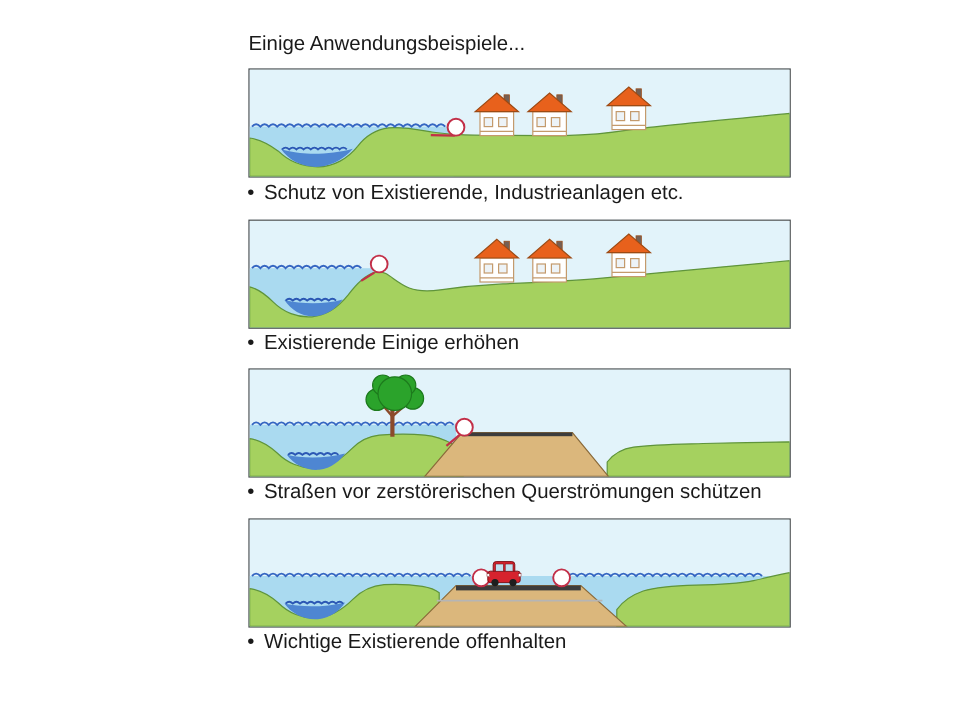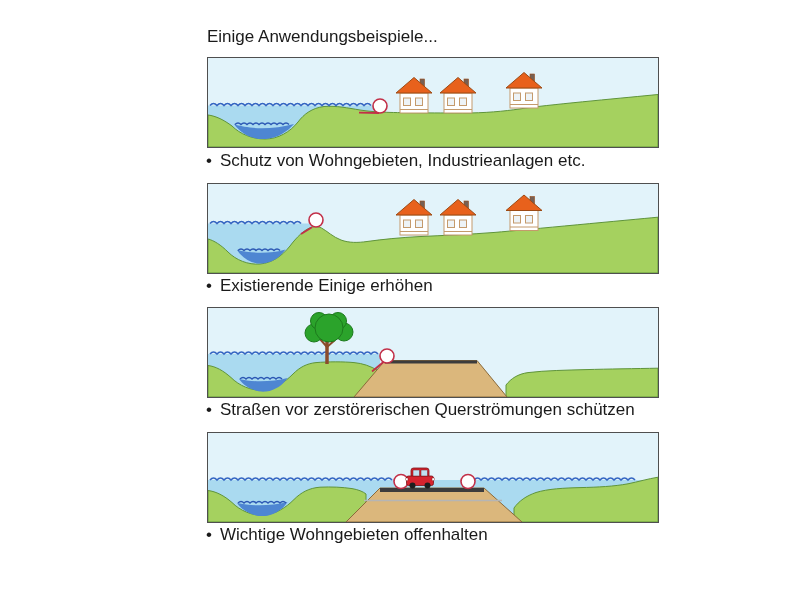--- a/index.html
+++ b/index.html
@@ -65,21 +65,21 @@
       <path class="wave" d="M2,47.5 q3.5,-4 7,0 q3.5,-4 7,0 q3.5,-4 7,0 q3.5,-4 7,0 q3.5,-4 7,0 q3.5,-4 7,0 q3.5,-4 7,0 q3.5,-4 7,0 q3.5,-4 7,0 q3.5,-4 7,0 q3.5,-4 7,0 q3.5,-4 7,0 q3.5,-4 7,0 q3.5,-4 7,0 q3.5,-4 7,0 q3.5,-4 7,0 q3.5,-4 7,0 q3.5,-4 7,0 q3.5,-4 7,0 q3.5,-4 7,0 q3.5,-4 7,0 q3.5,-4 7,0 q3.5,-4 7,0"></path>
       <path class="liner" d="M151,54.6 L171,55"></path>
       <use href="#tube" x="172" y="48"></use>
       <use href="#house" transform="translate(206,55)"></use>
       <use href="#house" transform="translate(250,55)"></use>
       <use href="#house" transform="translate(316,50)"></use>
     </svg>
   </figure>
   <div class="caption" style="top:151px">
     <span>•</span>
-    <span>Schutz von Wohngebieten, Industrieanlagen etc.</span>
+    <span>Schutz von Existierende, Industrieanlagen etc.</span>
   </div>
 
   <figure class="panel" style="top:183px">
     <svg viewBox="0 0 450 89" width="450" height="89">
       <rect class="sky" x="0" y="0" width="450" height="89"></rect>
       <rect class="water" x="0" y="39.5" width="104" height="49.5"></rect>
       <path class="land" d="M0,55 C6,56.5 13,61 20,68 C28,76 40,81 52,80 C64,79 74,72 82,62 C88,54 96,45.5 104,43 C107,42.2 110.5,42.3 113.5,44 C119,47 125,53 133,56 C141,59 150,58.8 159,57.5 C175,55.3 192,53.6 211,52.6 C236,51.4 262,50.4 287,48.4 C317,45.8 422,35.8 450,33.2 L450,89 L0,89 Z"></path>
       <path class="deep" d="M29,66 C35,75 45,80.5 55,79.5 C65,78.5 73,72 77.5,65.5 C64,69.5 45,69.8 29,66 Z"></path>
       <path class="deepwave" d="M30,66.5 q3,-3 6,0 q3,-3 6,0 q3,-3 6,0 q3,-3 6,0 q3,-3 6,0 q3,-3 6,0 q3,-3 6,0"></path>
       <path class="wave" d="M2,39.5 q3.5,-4 7,0 q3.5,-4 7,0 q3.5,-4 7,0 q3.5,-4 7,0 q3.5,-4 7,0 q3.5,-4 7,0 q3.5,-4 7,0 q3.5,-4 7,0 q3.5,-4 7,0 q3.5,-4 7,0 q3.5,-4 7,0 q3.5,-4 7,0 q3.5,-4 7,0"></path>
@@ -146,16 +146,16 @@
         <rect class="carwindow" x="213" y="37" width="6.5" height="6"></rect>
         <circle class="wheel" cx="204.5" cy="52.5" r="3"></circle>
         <circle class="wheel" cx="219.5" cy="52.5" r="3"></circle>
         <rect class="lamp" x="197.8" y="45" width="2.2" height="2.6"></rect>
         <rect class="lamp" x="224" y="45" width="2.2" height="2.6"></rect>
       </g>
     </svg>
   </figure>
   <div class="caption" style="top:525px">
     <span>•</span>
-    <span>Wichtige Wohngebieten offenhalten</span>
+    <span>Wichtige Existierende offenhalten</span>
   </div>
 
 </div>
 
 </body></html>

